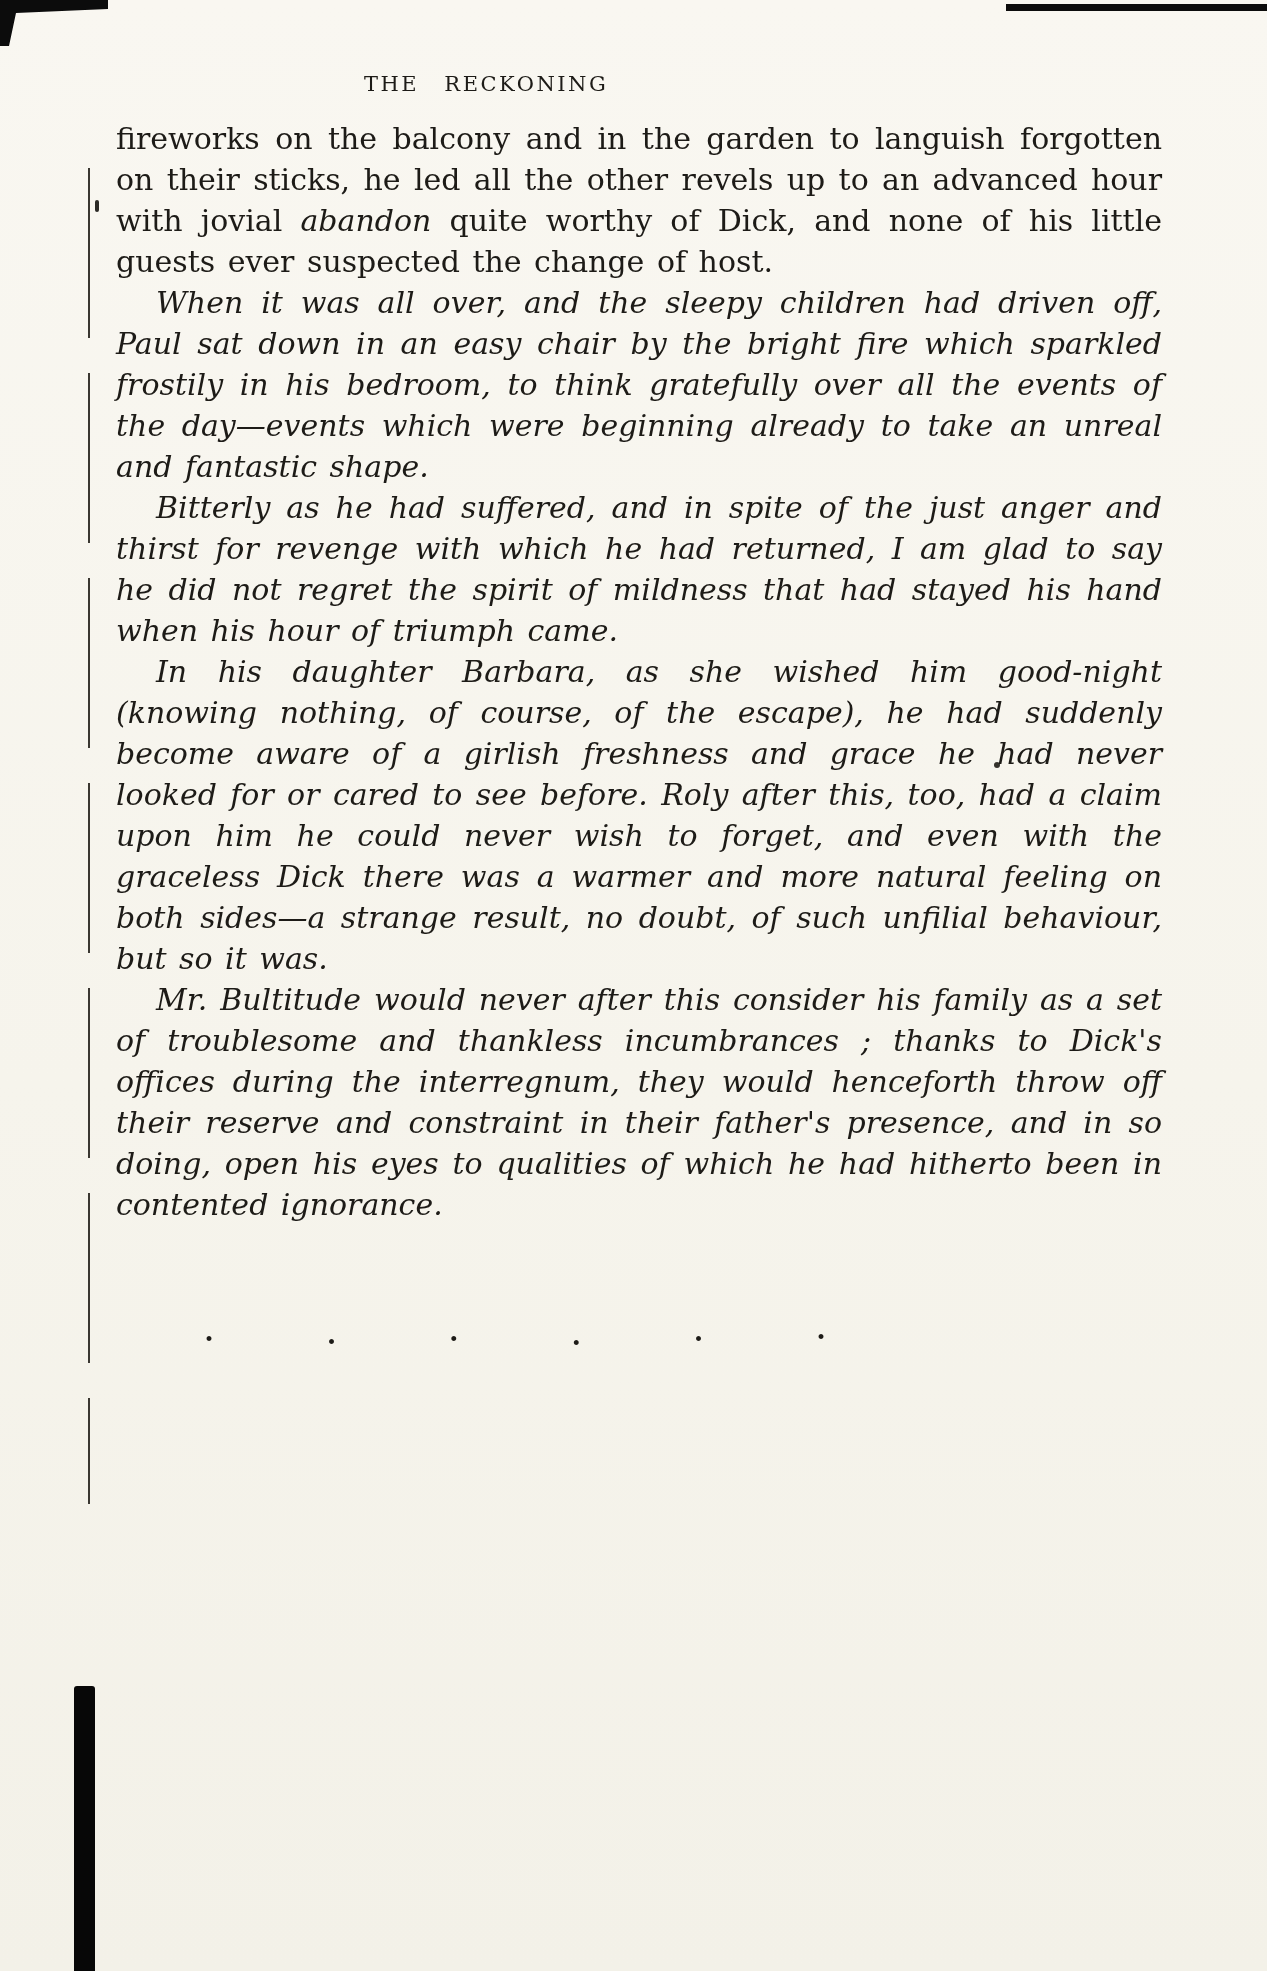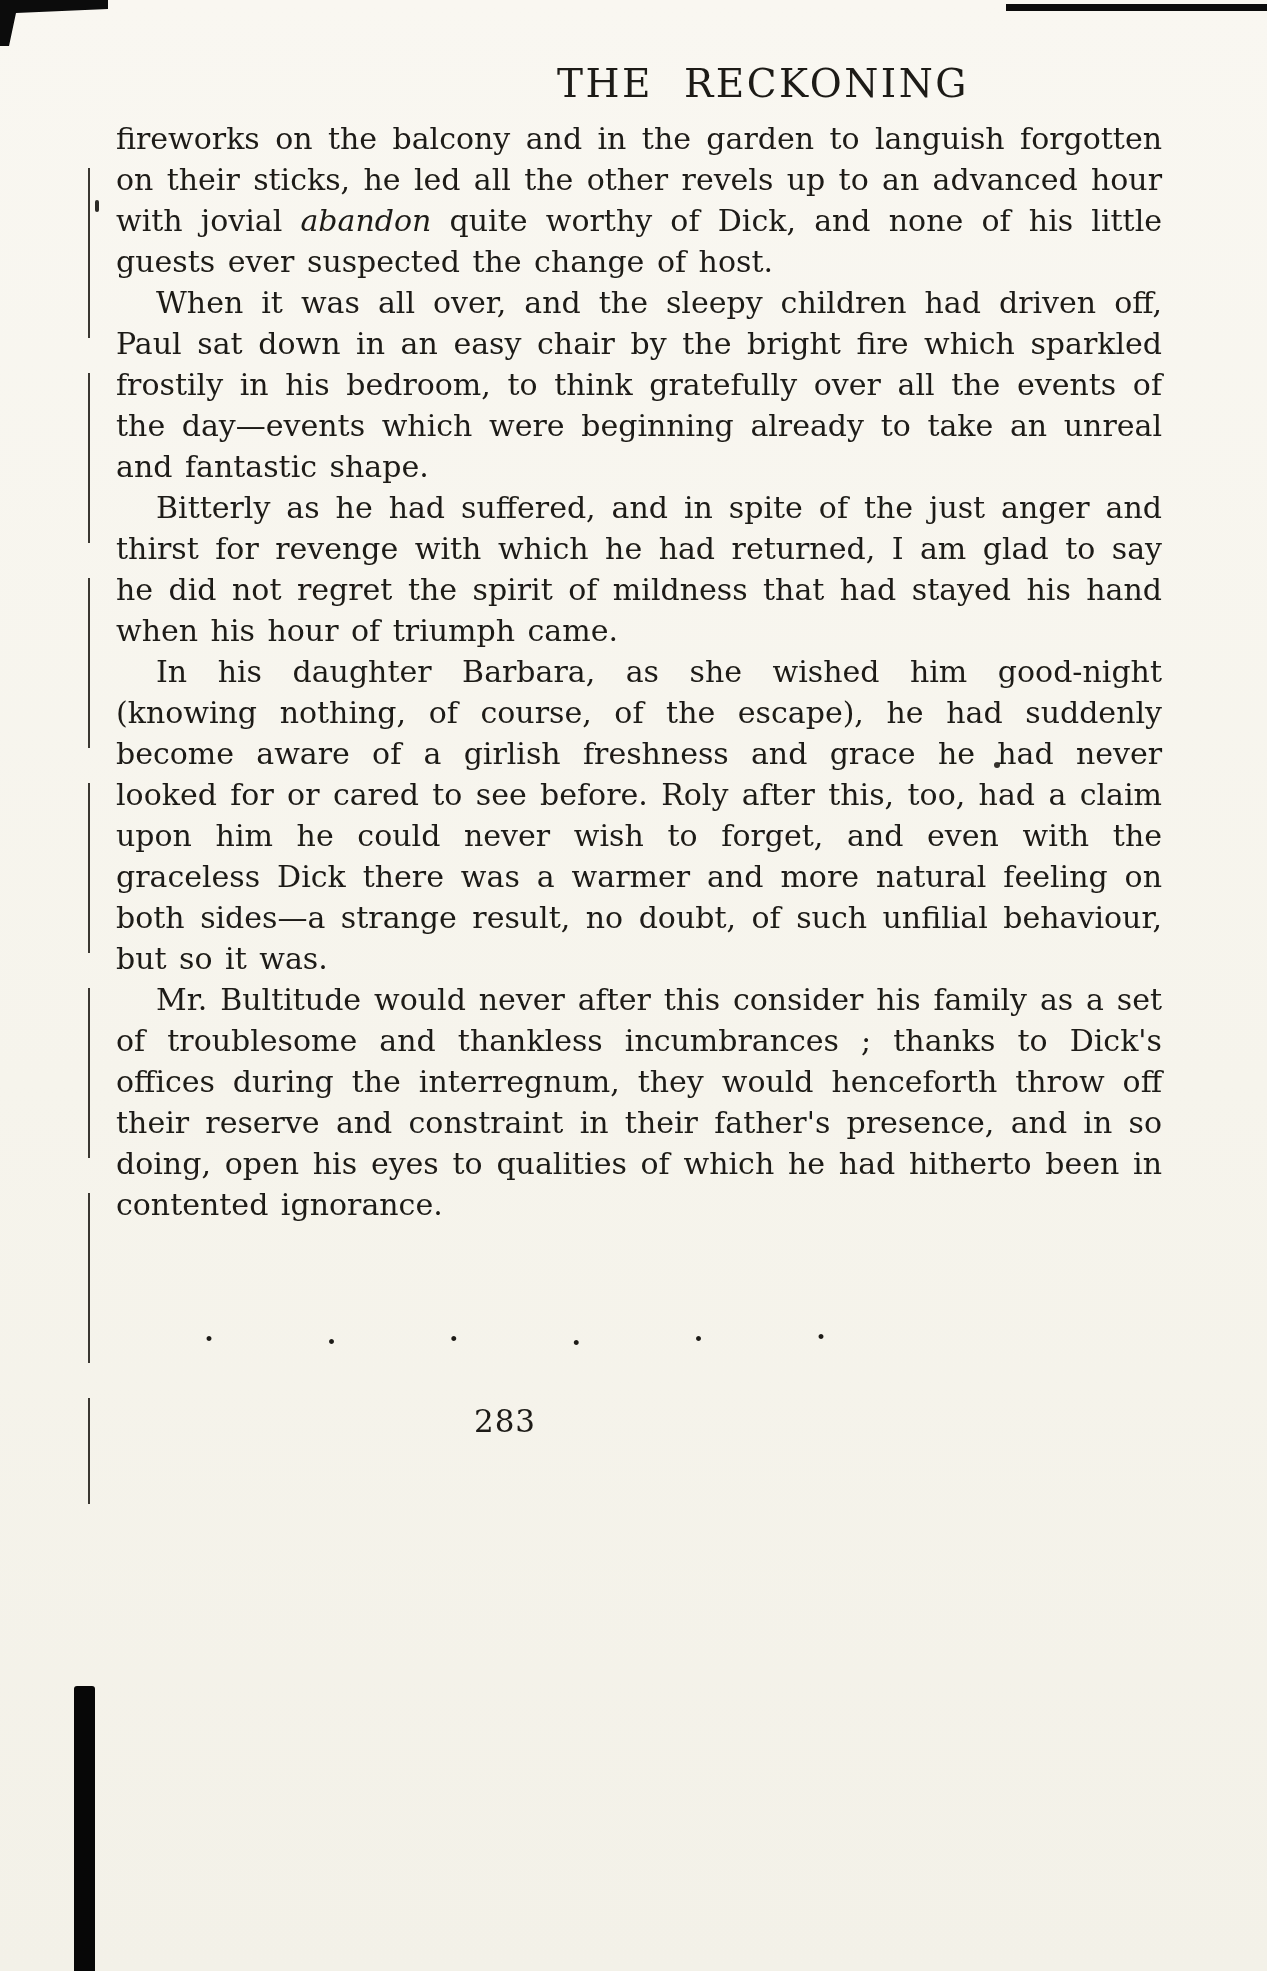--- a/index.html
+++ b/index.html
@@ -50,37 +50,36 @@
   }
 
   
   .content {
     position: absolute;
     left: 116px;
     top: 64px;
     width: 1046px;
   }
   .running-head {
-    font-size: 39px;
+    font-size: 21px;
     line-height: 40px;
     letter-spacing: 2.5px;
     word-spacing: 16px;
-    text-align: center;
     padding-left: 248px;
     font-weight: 500;
   }
   .text-block {
     margin-top: 14px;
     font-size: 30px;
     line-height: 41px;
     text-align: justify;
     word-spacing: 3px;
   }
   .text-block p { margin: 0; }
-  p.indent { text-indent: 40px; }
+  p.indent { text-indent: 40px; font-style: italic; }
   em { }
 
   .dots {
     display: flex;
     justify-content: space-between;
     width: 622px;
     margin: 104px 0 22px 88px;
     font-size: 17px;
     line-height: 20px;
   }
@@ -138,17 +137,16 @@
     <div class="dots">
       <span>•</span>
       <span>•</span>
       <span>•</span>
       <span>•</span>
       <span>•</span>
       <span>•</span>
     </div>
 
 
-    <div class="page-number">283</div>
 
   </div>
 
 </div>
 
 </body></html>

